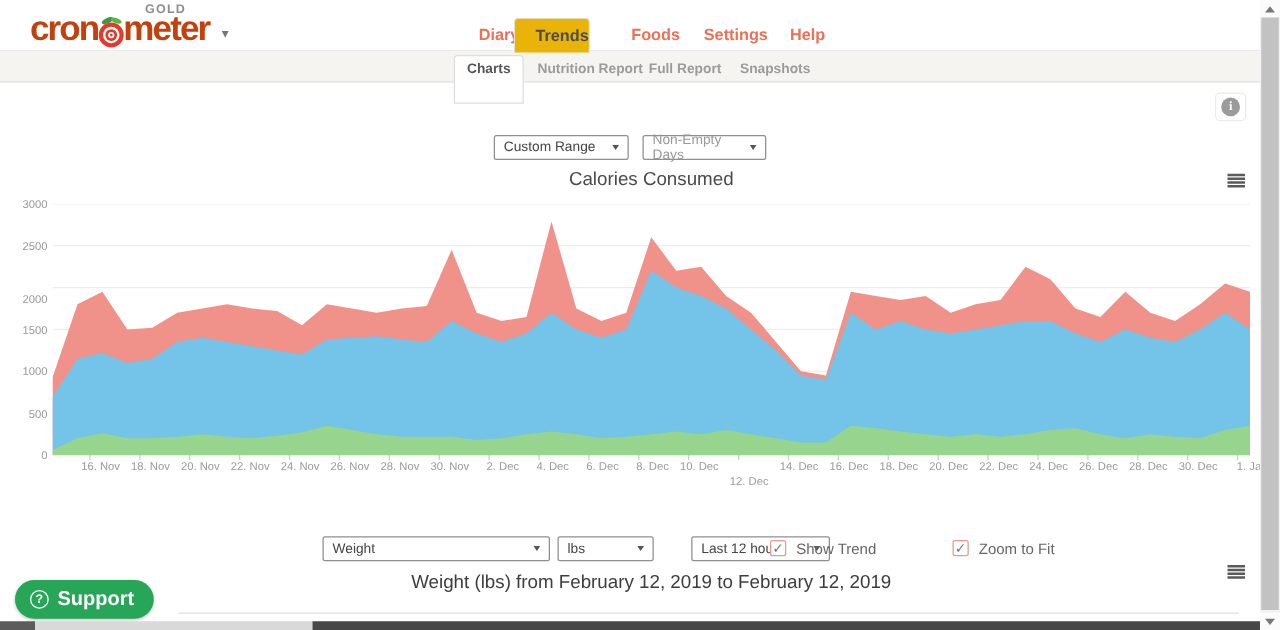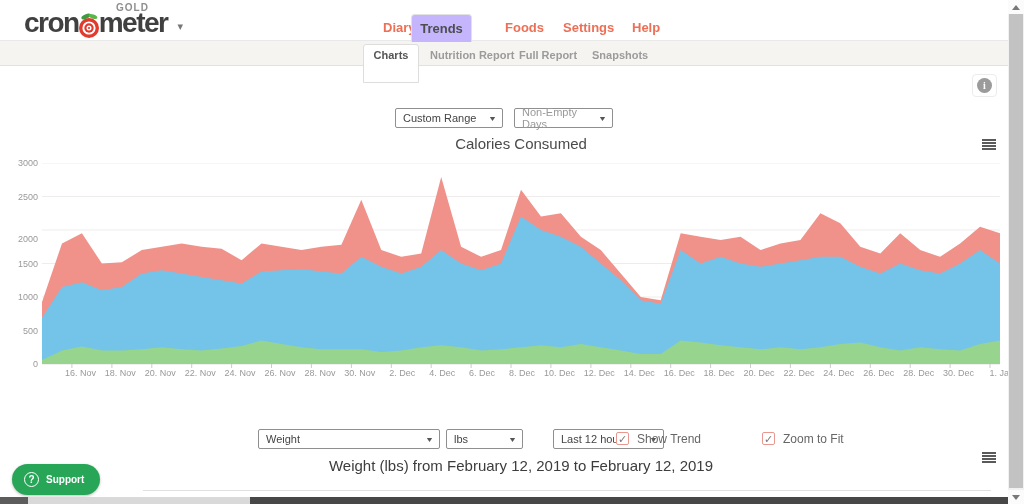--- a/index.html
+++ b/index.html
@@ -5,30 +5,30 @@
   * { margin:0; padding:0; box-sizing:border-box; }
   html,body { background:#ffffff; }
   .page {
     position:relative; width:1024px; height:504px; overflow:hidden;
     font-family:"Liberation Sans", sans-serif; background:#ffffff;
   }
   
   .header { position:absolute; left:0; top:0; width:1024px; height:41px;
     background:#ffffff; border-bottom:1px solid #e9e9e9; }
   .logo { position:absolute; left:24px; top:8px; display:flex; align-items:center; cursor:pointer; }
-  .logo-text { font-size:28px; font-weight:bold; color:#404040; letter-spacing:-1.5px; line-height:30px; }
+  .logo-text { font-size:28px; font-weight:bold; color:#c2410c; letter-spacing:-1.5px; line-height:30px; }
   .logo-tomato { margin:0 -2px; position:relative; top:2px; }
   .logo-gold { position:absolute; left:116px; top:2px; font-size:10px; font-weight:bold;
     color:#8e8e8e; letter-spacing:1px; }
   .logo-caret { font-size:11px; color:#777; margin-left:10px; position:relative; top:3px; }
   .nav-link { position:absolute; top:20px; font-size:13px; font-weight:bold; color:#ed6f56;
     cursor:pointer; text-decoration:none;padding-left:21px; }
   .nav-tab-active { position:absolute; left:411px; top:14px; width:61px; height:28px;
-    background:#c4b5fd; border:1px solid #e2e2e2; border-bottom:none; border-radius:4px 4px 0 0;
-    text-align:center; line-height:27px; font-size:13px; font-weight:bold; color:#4d4d4d; cursor:pointer; z-index:2; }
+    background:#eab308; border:1px solid #e2e2e2; border-bottom:none; border-radius:4px 4px 0 0;
+    text-align:right; line-height:27px; font-size:13px; font-weight:bold; color:#4d4d4d; cursor:pointer; z-index:2; }
   
   .subnav { position:absolute; left:0; top:41px; width:1024px; height:25px;
     background:#f6f4f1; border-bottom:1px solid #e3e1de; }
   .subtab-active { position:absolute; left:363px; top:44px; width:56px; height:39px;
     background:#ffffff; border:1px solid #dddddd; border-radius:3px 3px 0 0;
     text-align:center; line-height:20px; font-size:11px; font-weight:bold; color:#555555; cursor:pointer; z-index:2; }
   .subtab { position:absolute; top:49px; font-size:11px; font-weight:bold; color:#9b9b9b; cursor:pointer; }
   
   .select { position:absolute; height:20px; background:#ffffff; border:1px solid #8f8f8f;
     border-radius:2px; display:flex; align-items:center; justify-content:space-between;
@@ -56,21 +56,21 @@
     background:#ffffff; border:1px solid #ececec; border-radius:4px; display:flex;
     align-items:center; justify-content:center; cursor:pointer; }
   .info-circle { width:15px; height:15px; border-radius:50%; background:#9b9b9b; color:#ffffff;
     font-size:10px; font-weight:bold; text-align:center; line-height:15px; font-family:"Liberation Serif", serif; }
   
   .support-btn { position:absolute; left:12px; top:464px; height:31px; padding:0 16px 0 12px;
     background:#27a658; border-radius:16px; display:flex; align-items:center; gap:7px;
     cursor:pointer; box-shadow:0 1px 3px rgba(0,0,0,0.25); }
   .support-q { width:15px; height:15px; border:1.5px solid #ffffff; border-radius:50%;
     color:#ffffff; font-size:10px; font-weight:bold; text-align:center; line-height:14px; }
-  .support-label { color:#ffffff; font-size:10px; font-weight:bold; }
+  .support-label { color:#ffffff; font-size:16px; font-weight:bold; }
   
   .divider2 { position:absolute; left:143px; top:490px; width:848px; height:1px; background:#e0e0e0; }
   .strip { position:absolute; top:497px; height:7px; }
   .scrollbar { position:absolute; left:1008px; top:0; width:16px; height:504px; background:#f1f1f1; }
   .sb-btn { position:absolute; left:0; width:16px; height:14px; background:#fbfbfb;
     display:flex; align-items:center; justify-content:center; cursor:pointer; }
   .sb-thumb { position:absolute; left:1px; top:14px; width:14px; height:474px;
     background:#c2c2c2; cursor:pointer; }
   .tri-up { width:0; height:0; border-left:4px solid transparent; border-right:4px solid transparent;
     border-bottom:5px solid #787878; }
@@ -184,21 +184,21 @@
       <div class="x-label" style="left: 167.688px;">22. Nov</div>
       <div class="x-label" style="left: 207.604px;">24. Nov</div>
       <div class="x-label" style="left: 247.521px;">26. Nov</div>
       <div class="x-label" style="left: 287.438px;">28. Nov</div>
       <div class="x-label" style="left: 327.354px;">30. Nov</div>
       <div class="x-label" style="left: 367.271px;">2. Dec</div>
       <div class="x-label" style="left: 407.188px;">4. Dec</div>
       <div class="x-label" style="left: 447.104px;">6. Dec</div>
       <div class="x-label" style="left: 487.021px;">8. Dec</div>
       <div class="x-label" style="left: 526.938px;">10. Dec</div>
-      <div class="x-label" style="left: 566.854px;">12. Dec</div>
+      <div class="x-label" style="left: 566.854px; margin-top: 12px;">12. Dec</div>
       <div class="x-label" style="left: 606.771px;">14. Dec</div>
       <div class="x-label" style="left: 646.688px;">16. Dec</div>
       <div class="x-label" style="left: 686.604px;">18. Dec</div>
       <div class="x-label" style="left: 726.521px;">20. Dec</div>
       <div class="x-label" style="left: 766.438px;">22. Dec</div>
       <div class="x-label" style="left: 806.354px;">24. Dec</div>
       <div class="x-label" style="left: 846.271px;">26. Dec</div>
       <div class="x-label" style="left: 886.188px;">28. Dec</div>
       <div class="x-label" style="left: 926.104px;">30. Dec</div>
       <div class="x-label" style="left: 966.021px;">1. Jan</div>

